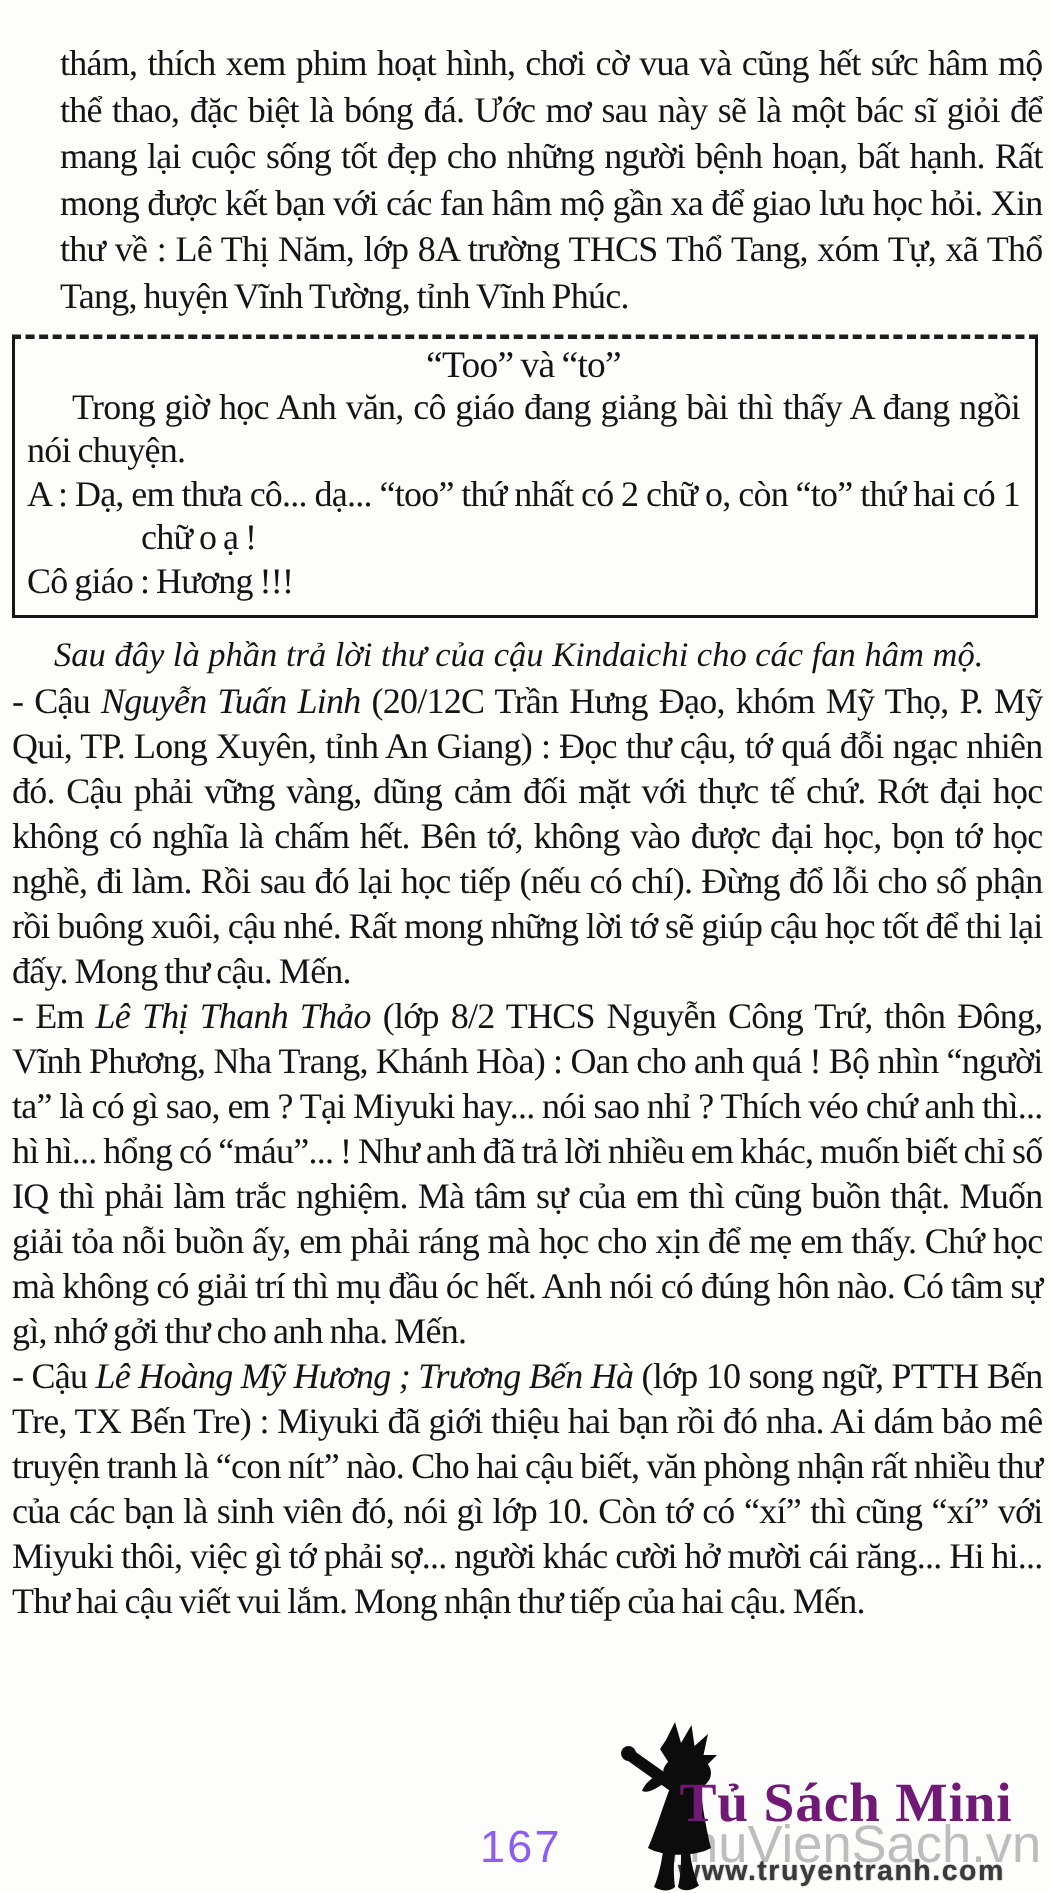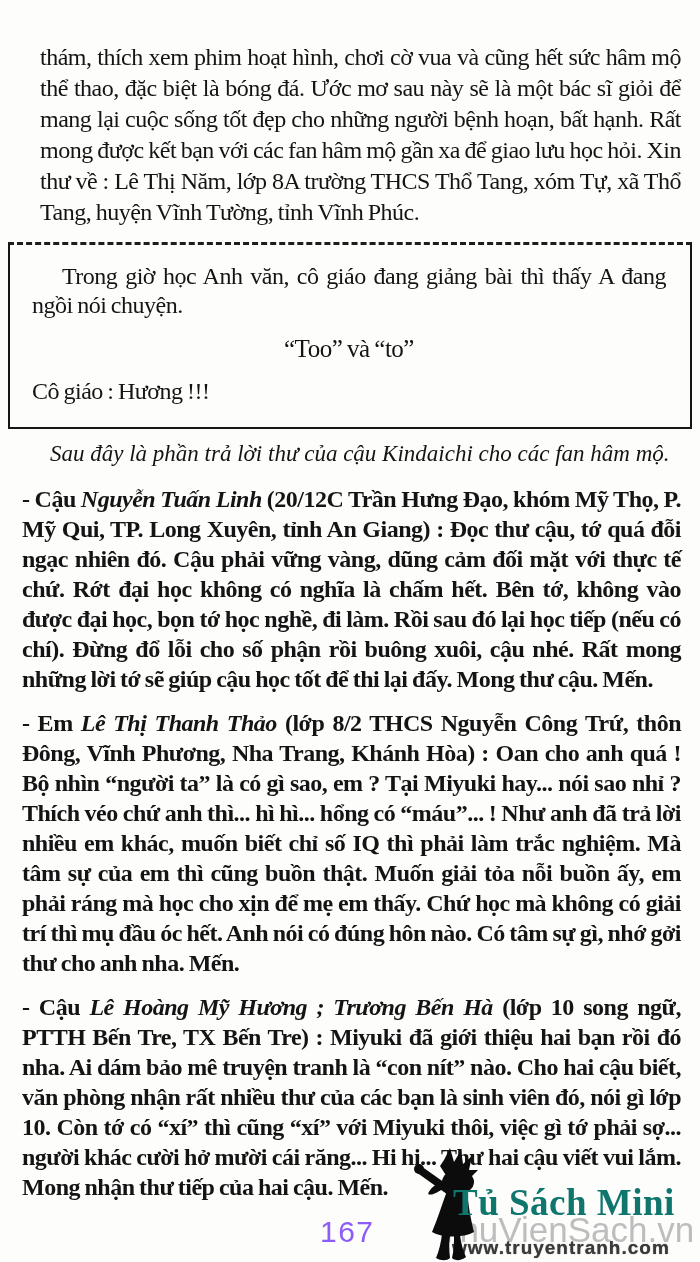--- a/index.html
+++ b/index.html
@@ -8,21 +8,21 @@
     position:relative;overflow:hidden;
     background:#fdfdfc;
     font-family:"Liberation Serif","DejaVu Serif",serif;
     color:#141414;
   }
   .page{
     position:absolute;inset:0;
     padding:28px 5px 0 8px;
     box-sizing:border-box;
   }
-  p{margin:14px;}
+  p{margin:0;}
   .bodytext{
     font-size:24px;line-height:31px;
     letter-spacing:-0.5px;word-spacing:-1px;
     text-align:justify;
   }
   .p-continuation{
     margin-left:32px;
     line-height:31px;
   }
   .p-invitation{
@@ -52,41 +52,40 @@
     font-size:23px;
     line-height:33px;
     text-indent:28px;
     margin-top:8px;
     white-space:nowrap;
     overflow:hidden;
   }
   .letter{
     line-height:30px;
     margin-top:0;
-    font-weight:bold;
   }
   .letter .letter-name{font-style:italic;}
   
   .page-number{
     position:absolute;left:320px;top:1215px;
     font-family:"Liberation Sans","DejaVu Sans",sans-serif;
     font-size:30px;letter-spacing:1.5px;color:#8b5cf6;
     z-index:5;
   }
   .mascot{
     position:absolute;left:414px;top:1146px;
     width:68px;height:118px;z-index:4;
   }
   .brand-title{
     position:absolute;left:453px;top:1183px;
     font-family:"Liberation Serif","DejaVu Serif",serif;
     font-weight:bold;
     font-size:37px;line-height:40px;
     letter-spacing:0.5px;
-    color:#0f766e;z-index:4;
+    color:#701a75;z-index:4;
     white-space:nowrap;
   }
   .watermark-text{
     position:absolute;left:438px;top:1210px;
     font-family:"Liberation Sans","DejaVu Sans",sans-serif;
     font-size:35px;line-height:40px;
     color:#bdbdbd;z-index:2;
     letter-spacing:0;
     white-space:nowrap;
   }
@@ -103,22 +102,23 @@
 </style>
 </head>
 <body>
 
 <div class="page">
 
   <p class="bodytext p-continuation">thám, thích xem phim hoạt hình, chơi cờ vua và cũng hết sức hâm mộ thể thao, đặc biệt là bóng đá. Ước mơ sau này sẽ là một bác sĩ giỏi để mang lại cuộc sống tốt đẹp cho những người bệnh hoạn, bất hạnh. Rất mong được kết bạn với các fan hâm mộ gần xa để giao lưu học hỏi. Xin thư về : Lê Thị Năm, lớp 8A trường THCS Thổ Tang, xóm Tự, xã Thổ Tang, huyện Vĩnh Tường, tỉnh Vĩnh Phúc.</p>
 
 
   <div class="joke-box">
+    <p class="bodytext joke-title">“Too” và “to”</p>
     <p class="bodytext joke-story">Trong giờ học Anh văn, cô giáo đang giảng bài thì thấy A đang ngồi nói chuyện.</p>
-    <p class="bodytext joke-title">“Too” và “to”</p>
+    <p class="bodytext joke-hang">A : Dạ, em thưa cô... dạ... “too” thứ nhất có 2 chữ o, còn “to” thứ hai có 1 chữ o ạ !</p>
     <p class="bodytext">Cô giáo : Hương !!!</p>
   </div>
 
   <p class="reply-intro">Sau đây là phần trả lời thư của cậu Kindaichi cho các fan hâm mộ.</p>
 
   <p class="bodytext letter">
     <span>- Cậu </span><span class="letter-name">Nguyễn Tuấn Linh</span><span> (20/12C Trần Hưng Đạo, khóm Mỹ Thọ, P. Mỹ Qui, TP. Long Xuyên, tỉnh An Giang) : Đọc thư cậu, tớ quá đỗi ngạc nhiên đó. Cậu phải vững vàng, dũng cảm đối mặt với thực tế chứ. Rớt đại học không có nghĩa là chấm hết. Bên tớ, không vào được đại học, bọn tớ học nghề, đi làm. Rồi sau đó lại học tiếp (nếu có chí). Đừng đổ lỗi cho số phận rồi buông xuôi, cậu nhé. Rất mong những lời tớ sẽ giúp cậu học tốt để thi lại đấy. Mong thư cậu. Mến.</span>
   </p>
 
   <p class="bodytext letter">

